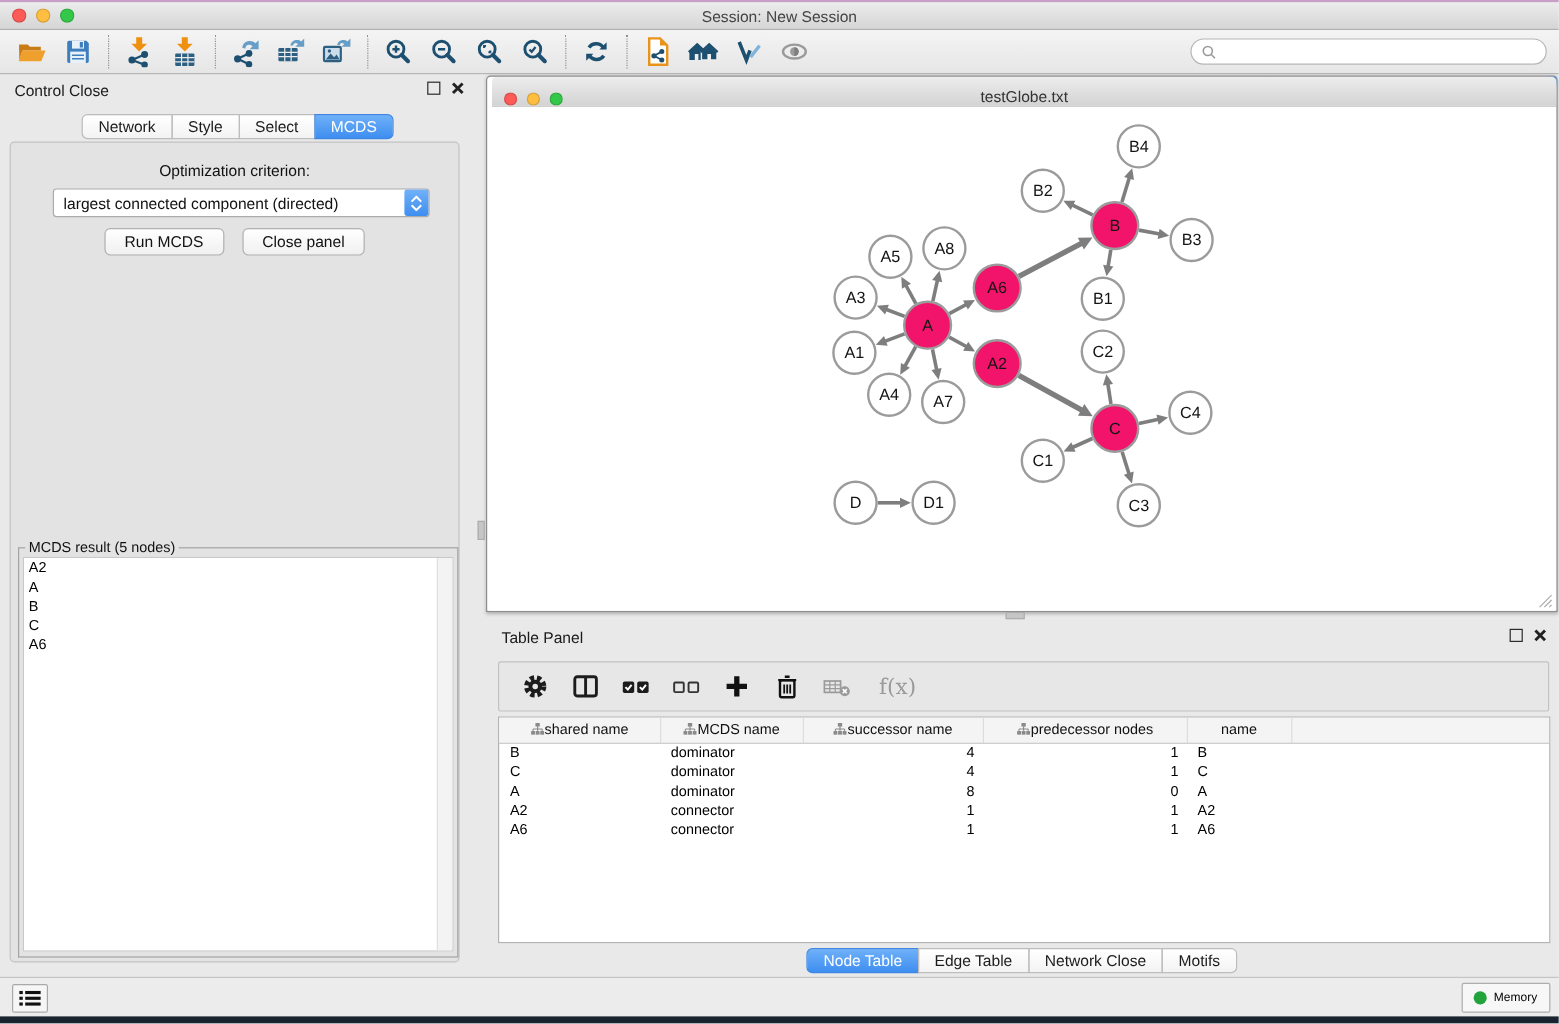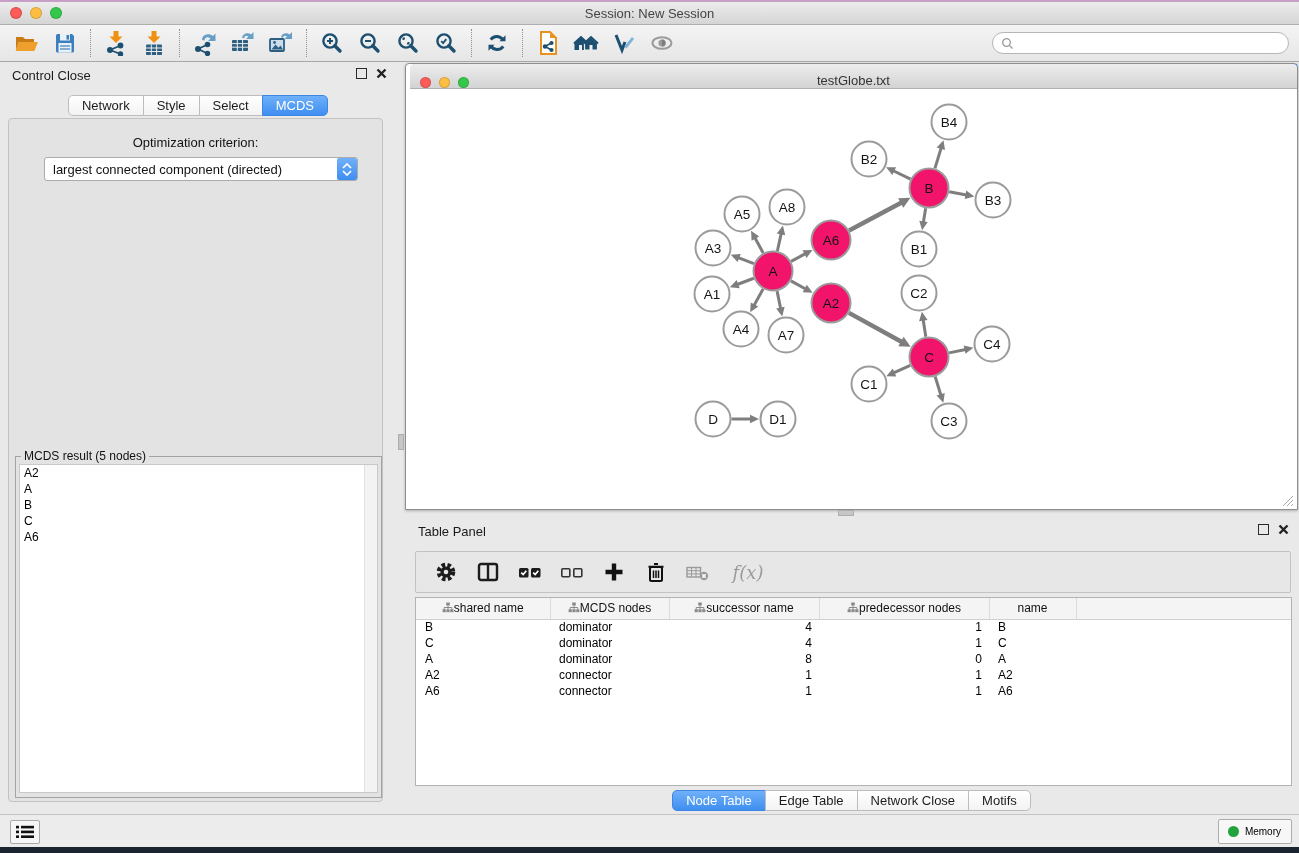--- a/index.html
+++ b/index.html
@@ -76,21 +76,21 @@
   
   .split-v { position:absolute; left:398px; top:372px; width:6px; height:16px; background:#C6C6C6; border:1px solid #ADADAD; }
   .split-h { position:absolute; left:838px; top:448px; width:16px; height:6px; background:#C6C6C6; border:1px solid #ADADAD; }
 
   
   .table-panel { position:absolute; left:405px; top:456px; width:894px; height:296px; }
   .tp-toolbar { position:absolute; left:10px; top:33px; width:876px; height:42px;
     background:#E7E7E7; border:1px solid #C2C2C2; border-radius:2px;
     display:flex; align-items:center; gap:14px; padding-left:16px; }
   .tp-btn { display:flex; align-items:center; justify-content:center; width:28px; height:30px; }
-  .fx { font-family:"DejaVu Serif",serif; font-style:italic; font-size:18px; color:#9a9a9a; }
+  .fx { font-family:"DejaVu Serif",serif; font-size:18px; color:#9a9a9a; }
   .node-table { position:absolute; left:10px; top:79px; width:877px; height:189px; background:#fff;
     border:1px solid #B3B3B3; overflow:hidden; }
   table.grid { border-collapse:collapse; table-layout:fixed; width:100%; }
   table.grid th { height:21px; background:#F4F4F4; border-bottom:1px solid #CFCFCF; border-right:1px solid #DCDCDC;
     font-size:12px; font-weight:normal; color:#111; }
   table.grid th:last-child { border-right:none; }
   table.grid th .hcell { display:flex; align-items:center; justify-content:center; gap:0; }
   table.grid td { height:16px; font-size:12px; color:#000; white-space:nowrap; overflow:hidden; }
   td.al { text-align:left; padding-left:9px; }
   td.ar { text-align:right; padding-right:7px; }
@@ -307,20 +307,24 @@
         <div class="criterion">
           <span class="val">largest connected component (directed)</span>
           <span class="spinner">
             <svg width="10" height="6" viewBox="0 0 10 6">
                 <path d="M1 5l4-4 4 4" fill="none" stroke="#fff" stroke-width="1.7"></path>
               </svg>
             <svg width="10" height="6" viewBox="0 0 10 6">
                 <path d="M1 1l4 4 4-4" fill="none" stroke="#fff" stroke-width="1.7"></path>
               </svg>
           </span>
+        </div>
+        <div class="btn-row">
+          <button class="mac-btn">Run MCDS</button>
+          <button class="mac-btn">Close panel</button>
         </div>
         <div class="result-group">
           <span class="result-legend">MCDS result (5 nodes)</span>
           <div class="result-list">
             <div class="result-scroll"></div>
           <div class="list-item">A2</div>
               <div class="list-item">A</div>
               <div class="list-item">B</div>
               <div class="list-item">C</div>
               <div class="list-item">A6</div>
@@ -528,21 +532,21 @@
                 </th>
                 <th>
                   <span class="hcell">
                     <svg width="12" height="12" viewBox="0 0 12 12">
                       <rect x="4.2" y="0.5" width="3.6" height="3" fill="#8a8a8a"></rect>
                       <path d="M6 3.5v2M2.2 5.5h7.6M2.2 5.5V7M6 5.5V7M9.8 5.5V7" stroke="#8a8a8a" stroke-width="1" fill="none"></path>
                       <rect x="0.6" y="7.2" width="3.2" height="3" fill="#8a8a8a"></rect>
                       <rect x="4.4" y="7.2" width="3.2" height="3" fill="#8a8a8a"></rect>
                       <rect x="8.2" y="7.2" width="3.2" height="3" fill="#8a8a8a"></rect>
                     </svg>
-                    <span>MCDS nodes</span>
+                    <span>MCDS name</span>
                   </span>
                 </th>
                 <th>
                   <span class="hcell">
                     <svg width="12" height="12" viewBox="0 0 12 12">
                       <rect x="4.2" y="0.5" width="3.6" height="3" fill="#8a8a8a"></rect>
                       <path d="M6 3.5v2M2.2 5.5h7.6M2.2 5.5V7M6 5.5V7M9.8 5.5V7" stroke="#8a8a8a" stroke-width="1" fill="none"></path>
                       <rect x="0.6" y="7.2" width="3.2" height="3" fill="#8a8a8a"></rect>
                       <rect x="4.4" y="7.2" width="3.2" height="3" fill="#8a8a8a"></rect>
                       <rect x="8.2" y="7.2" width="3.2" height="3" fill="#8a8a8a"></rect>

